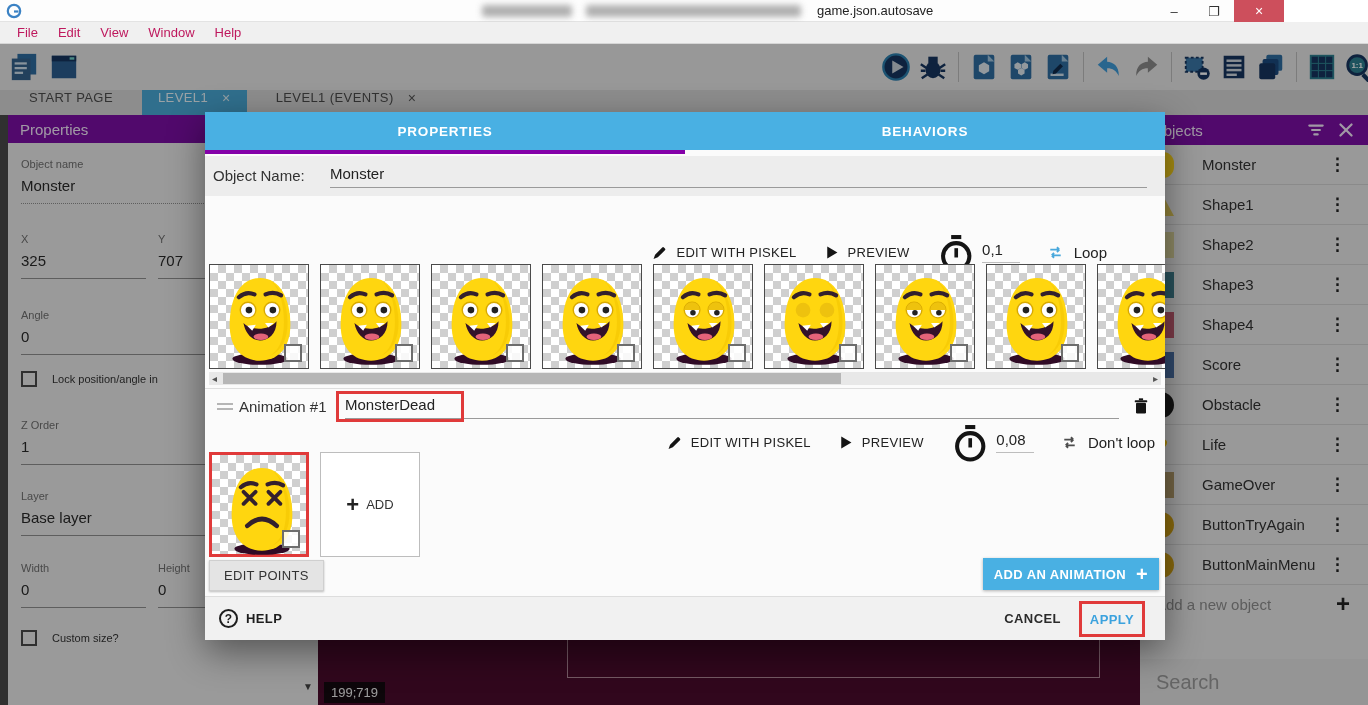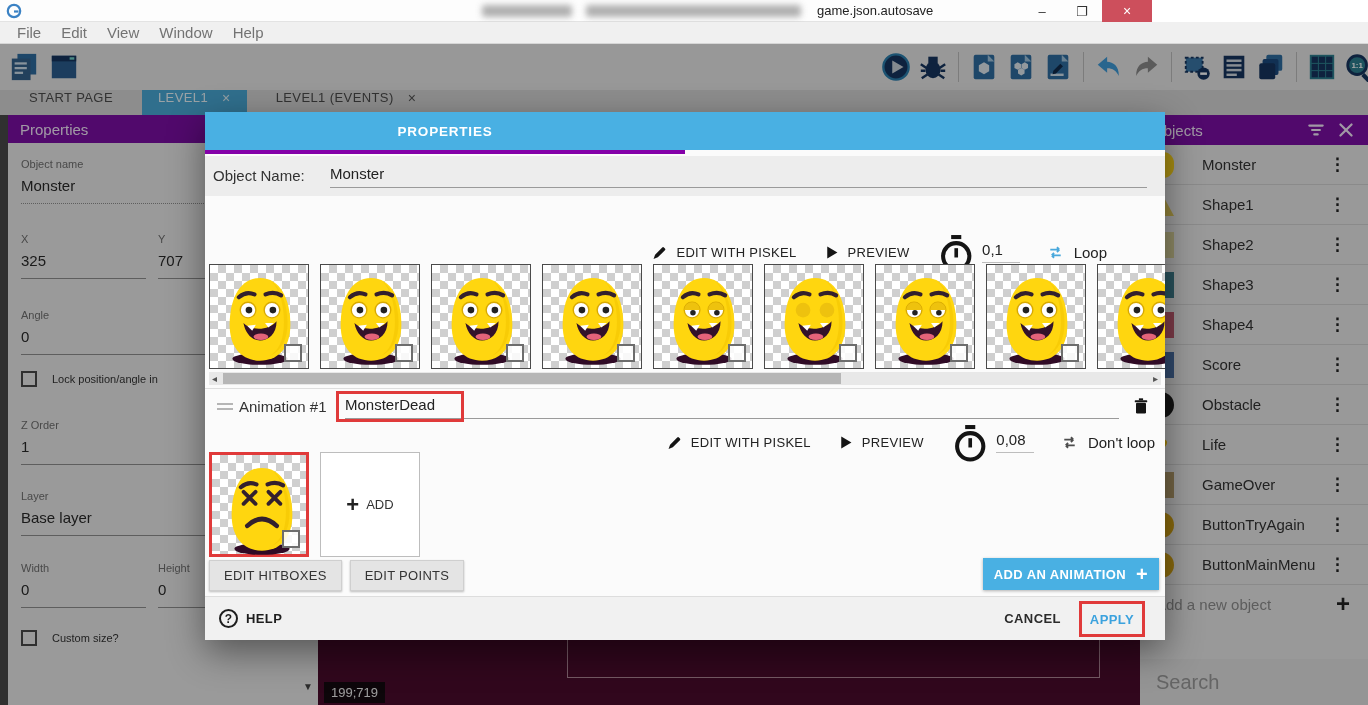--- a/index.html
+++ b/index.html
@@ -1,35 +1,35 @@
 <!DOCTYPE html>
 <html><head>
 <meta charset="utf-8">
 <style>
   html,body{margin:0;padding:0;background:#888;}
   *{box-sizing:border-box;}
   #app{position:relative;width:1368px;height:705px;overflow:hidden;background:#fff;
        font-family:"Liberation Sans",sans-serif;-webkit-font-smoothing:antialiased;}
 
   
-  .titlebar{position:absolute;left:0;top:0;width:1152px;height:22px;background:#fdfdfd;
+  .titlebar{position:absolute;left:0;top:0;width:1284px;height:22px;background:#fdfdfd;
             border-bottom:1px solid #e3e3e3;display:flex;align-items:center;z-index:10;}
   .app-logo{width:16px;height:16px;margin-left:6px;}
   .title-blur{height:12px;border-radius:2px;background:#9d9d9d;filter:blur(3px);opacity:.8;}
   .title-text{font-size:13px;color:#222;margin-left:2px;white-space:nowrap;}
   .title-center{position:absolute;left:482px;top:3px;display:flex;align-items:center;gap:14px;}
   .win-controls{position:absolute;right:0;top:0;height:22px;display:flex;}
   .win-btn{width:40px;height:22px;display:flex;align-items:center;justify-content:center;
            font-size:13px;color:#333;}
   .win-btn.close{width:50px;background:#cd4f5c;color:#fff;font-size:14px;}
 
   
   .menubar{position:absolute;left:0;top:22px;width:1368px;height:22px;background:#f0f0f0;
            border-bottom:1px solid #d6d6d6;display:flex;align-items:center;padding-left:8px;gap:2px;z-index:10;}
-  .menu-item{font-size:15px;color:#737373;padding:2px 9px;}
+  .menu-item{font-size:13px;color:#be185d;padding:2px 9px;}
 
   
   .toolbar{position:absolute;left:0;top:44px;width:1368px;height:46px;background:#e7e7e7;
            display:flex;align-items:center;}
   .tb-left{display:flex;gap:8px;margin-left:8px;align-items:center;}
   .tb-right{position:absolute;left:880px;display:flex;align-items:center;gap:5px;}
   .tb-icon{width:32px;height:32px;display:flex;align-items:center;justify-content:center;}
   .tb-icon svg{width:30px;height:30px;}
   .tb-sep{width:1px;height:30px;background:#bdbdbd;margin:0 4px;}
 
@@ -454,20 +454,21 @@
           </svg>
       </span>
     </div>
   </div>
 
   <div class="overlay"></div>
 
   <div class="dialog">
     <div class="dlg-header">
       <div class="dlg-tab">PROPERTIES</div>
+      <div class="dlg-tab">BEHAVIORS</div>
     </div>
     <div class="dlg-tab-underline"></div>
 
     <div class="row-objname">
       <span class="lbl">Object Name:</span>
       <div class="uline-input">Monster</div>
     </div>
 
     <div class="ctrl-row" style="top:124px;padding-right:58px">
       <span class="ctrl-btn">
@@ -726,21 +727,20 @@
           </svg>
           <span class="corner"></span>
         </div>
         <div class="add-tile">
         <span class="plus">+</span>
         <span>ADD</span>
       </div>
     </div>
 
     <div class="edit-btns">
-      <span class="gray-btn">EDIT HITBOXES</span>
       <span class="gray-btn">EDIT POINTS</span>
     </div>
     <div class="add-anim-btn">
       <span>ADD AN ANIMATION</span>
       <span class="plus">+</span>
     </div>
 
     <div class="dlg-footer">
       <span class="help-btn">
         <span class="help-circle">?</span>

